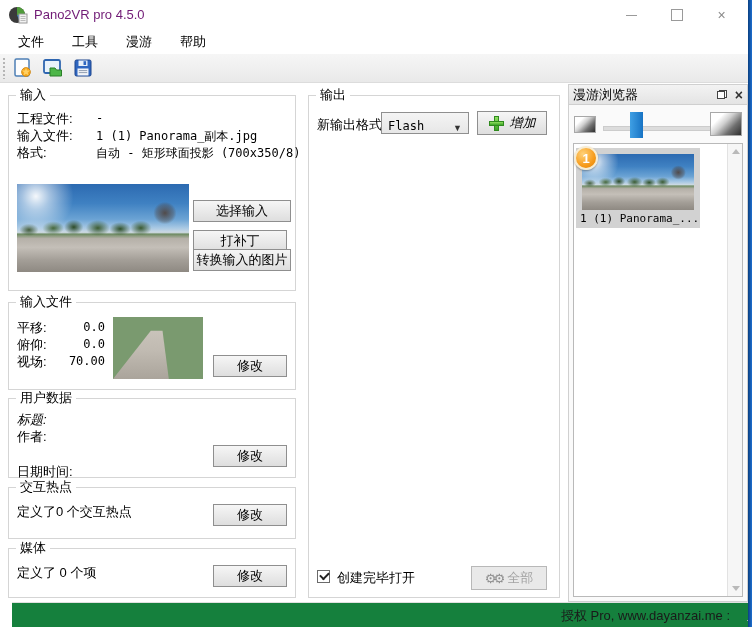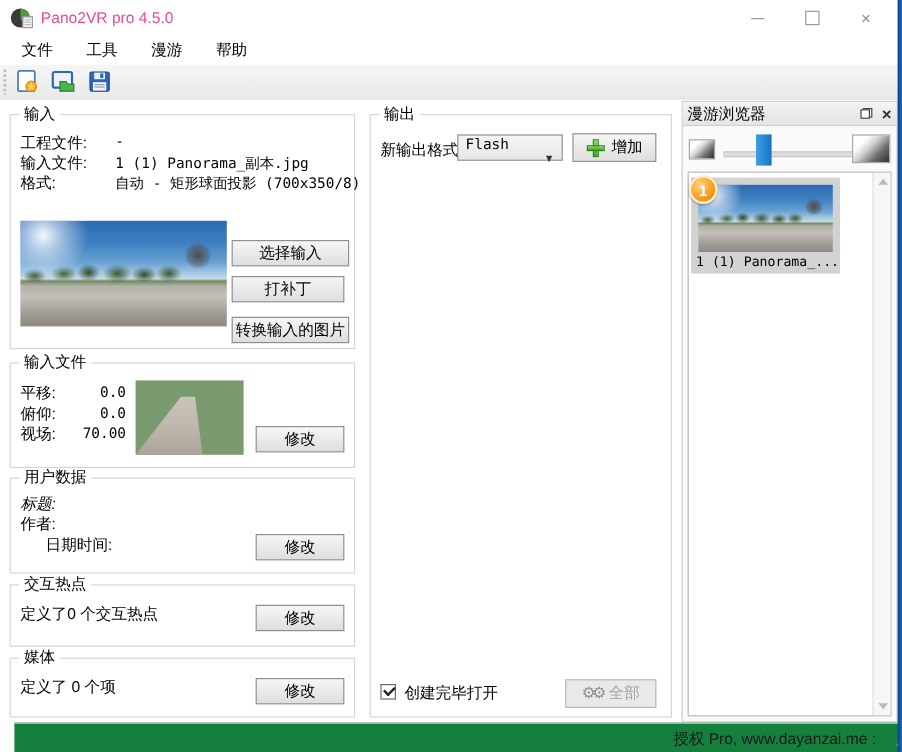--- a/index.html
+++ b/index.html
@@ -6,21 +6,21 @@
   body{
     width:752px;height:627px;position:relative;overflow:hidden;
     background:#ffffff;
     font-family:"Liberation Sans","DejaVu Sans",sans-serif;
     font-size:13px;color:#000;
     -webkit-font-smoothing:antialiased;
   }
   
   .titlebar{position:absolute;left:0;top:0;width:748px;height:30px;background:#fff;}
   .app-icon{position:absolute;left:8px;top:5px;width:20px;height:20px;}
-  .title-text{position:absolute;left:34px;top:7px;color:#ec4899;font-size:13px;}
+  .title-text{position:absolute;left:34px;top:7px;color:#701a75;font-size:13px;}
   .win-btns{position:absolute;right:4px;top:0;height:30px;display:flex;}
   .win-btn{width:45px;height:30px;display:flex;align-items:center;justify-content:center;color:#8a8a8a;font-size:14px;cursor:default;}
   .win-btn .sq{width:10px;height:10px;border:1px solid #9a9a9a;display:inline-block;}
   .win-btn .dash{width:11px;height:0;border-top:1px solid #9a9a9a;display:inline-block;}
   
   .menubar{position:absolute;left:0;top:30px;width:748px;height:24px;background:#fff;display:flex;align-items:center;padding-left:8px;box-sizing:border-box;}
   .menu-item{padding:3px 10px;margin-right:8px;}
   
   .toolbar{position:absolute;left:0;top:54px;width:748px;height:28px;background:linear-gradient(#f6f6f6,#e9e9e9);border-bottom:1px solid #dcdcdc;display:flex;align-items:center;}
   .tb-handle{width:4px;height:22px;margin:0 4px 0 2px;background-image:radial-gradient(circle,#b5b5b5 1px,transparent 1.2px);background-size:4px 4px;}
@@ -52,21 +52,21 @@
       radial-gradient(ellipse 45% 50% at 12% 42%, #2c4a26 0%, rgba(44,74,38,0) 72%),
       radial-gradient(ellipse 50% 55% at 88% 55%, #375631 0%, rgba(55,86,49,0) 74%),
       radial-gradient(ellipse 35% 32% at 55% 22%, #3c5c33 0%, rgba(60,92,51,0) 70%),
       linear-gradient(to bottom,#9fc0da 0%,#b9d2e6 14%,#88a37e 24%,#7a9a6f 40%,#b0ab a3 60%,#cfcac2 100%);
     background-color:#7a9a6f;
   }
   .path-wedge{position:absolute;left:0;top:0;width:100%;height:100%;
     clip-path:polygon(42% 22%, 55% 22%, 62% 100%, 0% 100%);
     background:linear-gradient(to bottom,#cfc9c0 0%,#c0bab1 55%,#aaa49b 100%);}
   
-  .combo{position:absolute;box-sizing:border-box;border:1px solid #8f8f8f;background:linear-gradient(#f4f4f4,#e7e7e7);display:flex;align-items:flex-start;padding:0 6px;flex-direction:column;}
+  .combo{position:absolute;box-sizing:border-box;border:1px solid #8f8f8f;background:linear-gradient(#f4f4f4,#e7e7e7);display:flex;align-items:flex-end;padding:0 6px;}
   .combo .arrow{margin-left:auto;font-size:9px;color:#333;}
   .plus-icon{position:relative;width:15px;height:15px;margin-right:6px;}
   .plus-icon::before{content:"";position:absolute;left:5px;top:0;width:5px;height:15px;background:linear-gradient(#8fdf5f,#3da428);border:1px solid #2f8a1e;box-sizing:border-box;}
   .plus-icon::after{content:"";position:absolute;left:0;top:5px;width:15px;height:5px;background:linear-gradient(#8fdf5f,#3da428);border:1px solid #2f8a1e;box-sizing:border-box;}
   .checkbox{position:absolute;width:13px;height:13px;border:1px solid #6a6a6a;background:#fff;box-sizing:border-box;}
   .checkbox .mark{position:absolute;left:2px;top:1px;width:7px;height:4px;border-left:2px solid #222;border-bottom:2px solid #222;transform:rotate(-45deg);}
   .gears{color:#8f8f8f;font-size:13px;margin-right:5px;letter-spacing:-3px;}
   
   .dock{position:absolute;left:568px;top:84px;width:180px;height:518px;background:#fafafa;border:1px solid #d0d0d0;box-sizing:border-box;padding-left:12px;}
   .dock-titlebar{position:absolute;left:0;top:0;width:100%;height:20px;background:linear-gradient(#f3f3f3,#e4e4e4);border-bottom:1px solid #cfcfcf;display:flex;align-items:center;box-sizing:border-box;padding:0 4px;}
@@ -187,21 +187,21 @@
   <div class="frow fval" style="left:87px;top:49px;">自动 - 矩形球面投影 (700x350/8)</div>
 
   <div class="pano-img" style="position:absolute;left:8px;top:88px;width:172px;height:88px;"></div>
 
   <div class="btn" style="left:184px;top:104px;width:98px;height:22px;">
     <span>选择输入</span>
   </div>
   <div class="btn" style="left:184px;top:134px;width:94px;height:22px;">
     <span>打补丁</span>
   </div>
-  <div class="btn" style="left:184px;top:168px;width:98px;height:22px;text-align:right;">
+  <div class="btn" style="left:184px;top:153px;width:98px;height:22px;text-align:right;">
     <span>转换输入的图片</span>
   </div>
 </div>
 
 <div class="gb" style="left:8px;top:302px;width:288px;height:88px;">
   <span class="gb-title">输入文件</span>
   <div class="frow" style="left:8px;top:16px;">平移:</div>
   <div class="frow fval" style="left:50px;top:17px;width:46px;text-align:right;">0.0</div>
   <div class="frow" style="left:8px;top:33px;">俯仰:</div>
   <div class="frow fval" style="left:50px;top:34px;width:46px;text-align:right;">0.0</div>
@@ -214,21 +214,21 @@
 
   <div class="btn" style="left:204px;top:52px;width:74px;height:22px;">
     <span>修改</span>
   </div>
 </div>
 
 <div class="gb" style="left:8px;top:398px;width:288px;height:80px;">
   <span class="gb-title">用户数据</span>
   <div class="frow" style="left:8px;top:12px;font-style:italic;">标题:</div>
   <div class="frow" style="left:8px;top:29px;">作者:</div>
-  <div class="frow" style="left:8px;top:46px;margin-left:21px;">日期时间:</div>
+  <div class="frow" style="left:8px;top:64px;">日期时间:</div>
   <div class="btn" style="left:204px;top:46px;width:74px;height:22px;">
     <span>修改</span>
   </div>
 </div>
 
 <div class="gb" style="left:8px;top:487px;width:288px;height:52px;">
   <span class="gb-title">交互热点</span>
   <div class="frow" style="left:8px;top:15px;">定义了0 个交互热点</div>
   <div class="btn" style="left:204px;top:16px;width:74px;height:22px;">
     <span>修改</span>
@@ -243,21 +243,21 @@
   </div>
 </div>
 
 <div class="gb" style="left:308px;top:95px;width:252px;height:503px;">
   <span class="gb-title">输出</span>
   <div class="frow" style="left:8px;top:20px;">新输出格式:</div>
   <div class="combo" style="left:72px;top:16px;width:88px;height:22px;">
     <span class="fval">Flash</span>
     <span class="arrow">▼</span>
   </div>
-  <div class="btn" style="left:168px;top:15px;width:70px;height:24px;">
+  <div class="btn" style="left:168px;top:15px;width:70px;height:24px;font-style:italic;">
     <span class="plus-icon"></span>
     <span>增加</span>
   </div>
 
   <div class="checkbox" style="left:8px;top:474px;">
     <span class="mark"></span>
   </div>
   <div class="frow" style="left:28px;top:473px;">创建完毕打开</div>
   <div class="btn disabled" style="left:162px;top:470px;width:76px;height:24px;">
     <span class="gears">⚙⚙</span>

